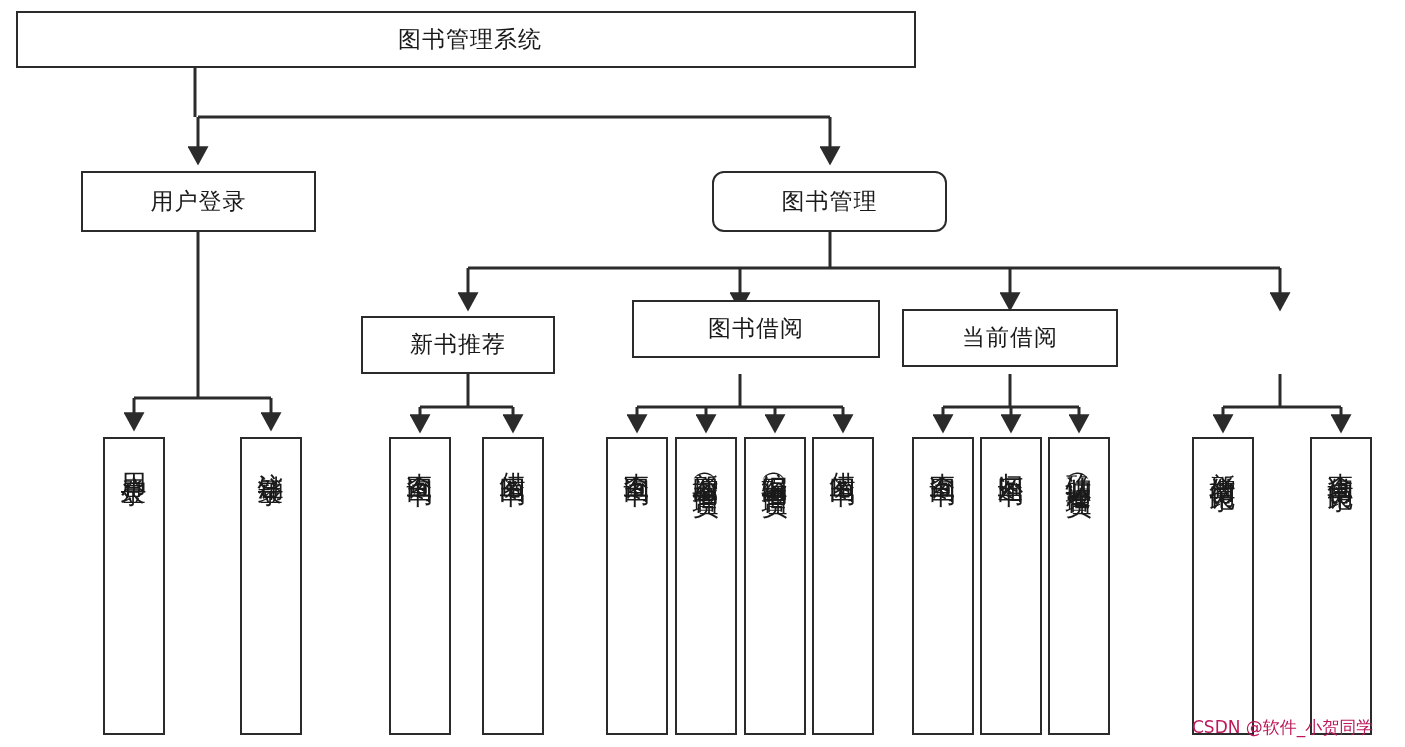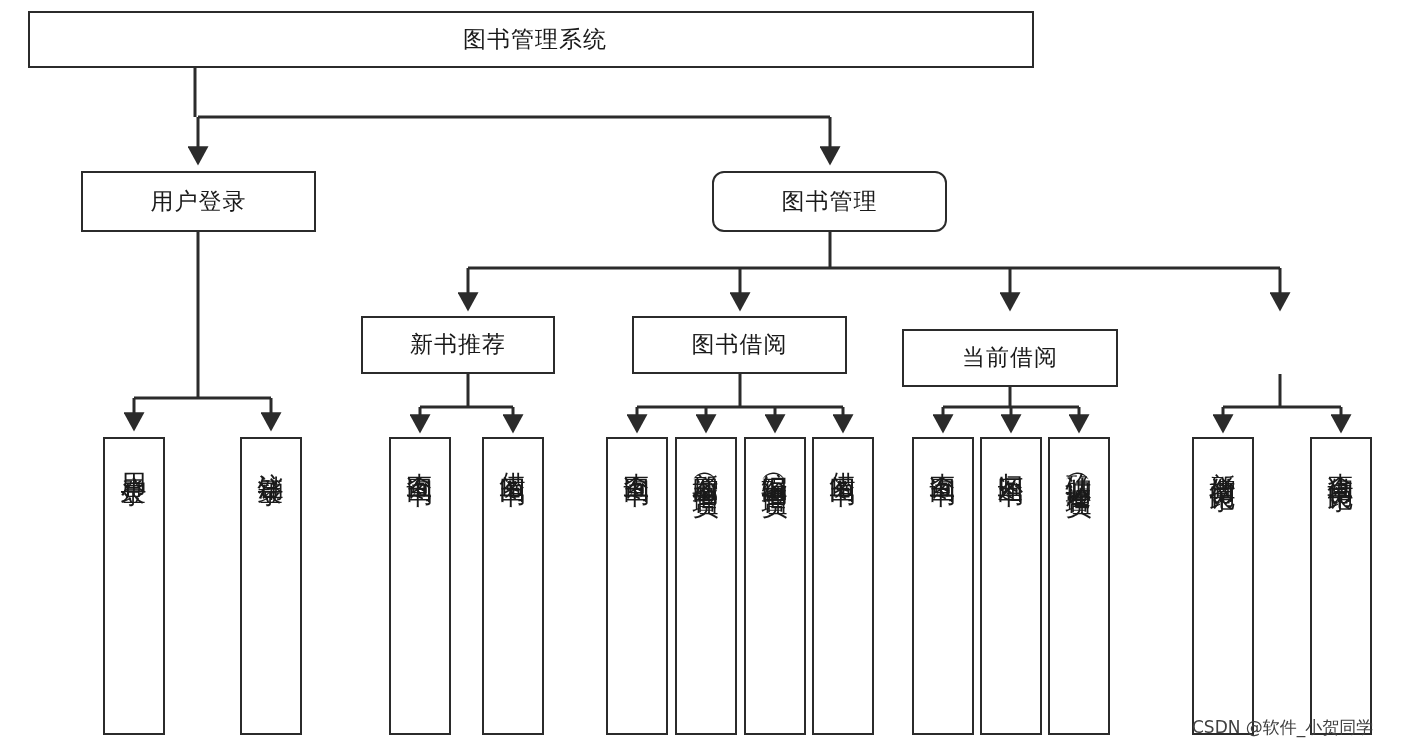--- a/index.html
+++ b/index.html
@@ -59,21 +59,21 @@
     font-size: 26px;
     letter-spacing: 3px;
     line-height: 1.0;
     white-space: nowrap;
   }
   #watermark {
     position: absolute;
     left: 1192px;
     top: 716px;
     font-size: 17px;
-    color: #404040;
+    color: #be185d;
     white-space: nowrap;
     z-index: 5;
     font-family: "DejaVu Sans", "Liberation Sans", sans-serif;
   }
 </style>
 </head>
 <body>
 
 <div id="canvas">
 
@@ -123,38 +123,38 @@
       <path d="M 1011 407 L 1011 430" marker-end="url(#arrow)"></path>
       <path d="M 1079 407 L 1079 430" marker-end="url(#arrow)"></path>
 
       <path d="M 1280 374 L 1280 407"></path>
       <path d="M 1223 407 L 1341 407"></path>
       <path d="M 1223 407 L 1223 430" marker-end="url(#arrow)"></path>
       <path d="M 1341 407 L 1341 430" marker-end="url(#arrow)"></path>
     </g>
   </svg>
 
-  <div class="node horiz" style="left:28px; top:11px; width:1006px; height:57px;padding-left:8px;">
+  <div class="node horiz" style="left:16px; top:11px; width:900px; height:57px;padding-left:8px;">
     <span class="lbl">图书管理系统</span>
   </div>
 
   <div class="node horiz" style="left:81px; top:171px; width:235px; height:61px;">
     <span class="lbl">用户登录</span>
   </div>
   <div class="node horiz" style="left:712px; top:171px; width:235px; height:61px;border-radius:12px;">
     <span class="lbl">图书管理</span>
   </div>
 
   <div class="node horiz" style="left:361px; top:316px; width:194px; height:58px;">
     <span class="lbl">新书推荐</span>
   </div>
-  <div class="node horiz" style="left:632px; top:316px; width:215px; height:58px;">
+  <div class="node horiz" style="left:632px; top:300px; width:248px; height:58px;">
     <span class="lbl">图书借阅</span>
   </div>
-  <div class="node horiz" style="left:902px; top:329px; width:216px; height:58px;align-items:center;">
+  <div class="node horiz" style="left:902px; top:309px; width:216px; height:58px;align-items:center;">
     <span class="lbl">当前借阅</span>
   </div>
 
   <div class="node vert" style="left:103px; top:437px; width:62px; height:298px;">
     <span class="lbl">用户登录</span>
   </div>
   <div class="node vert" style="left:240px; top:437px; width:62px; height:298px;">
     <span class="lbl">注销登录</span>
   </div>
 

